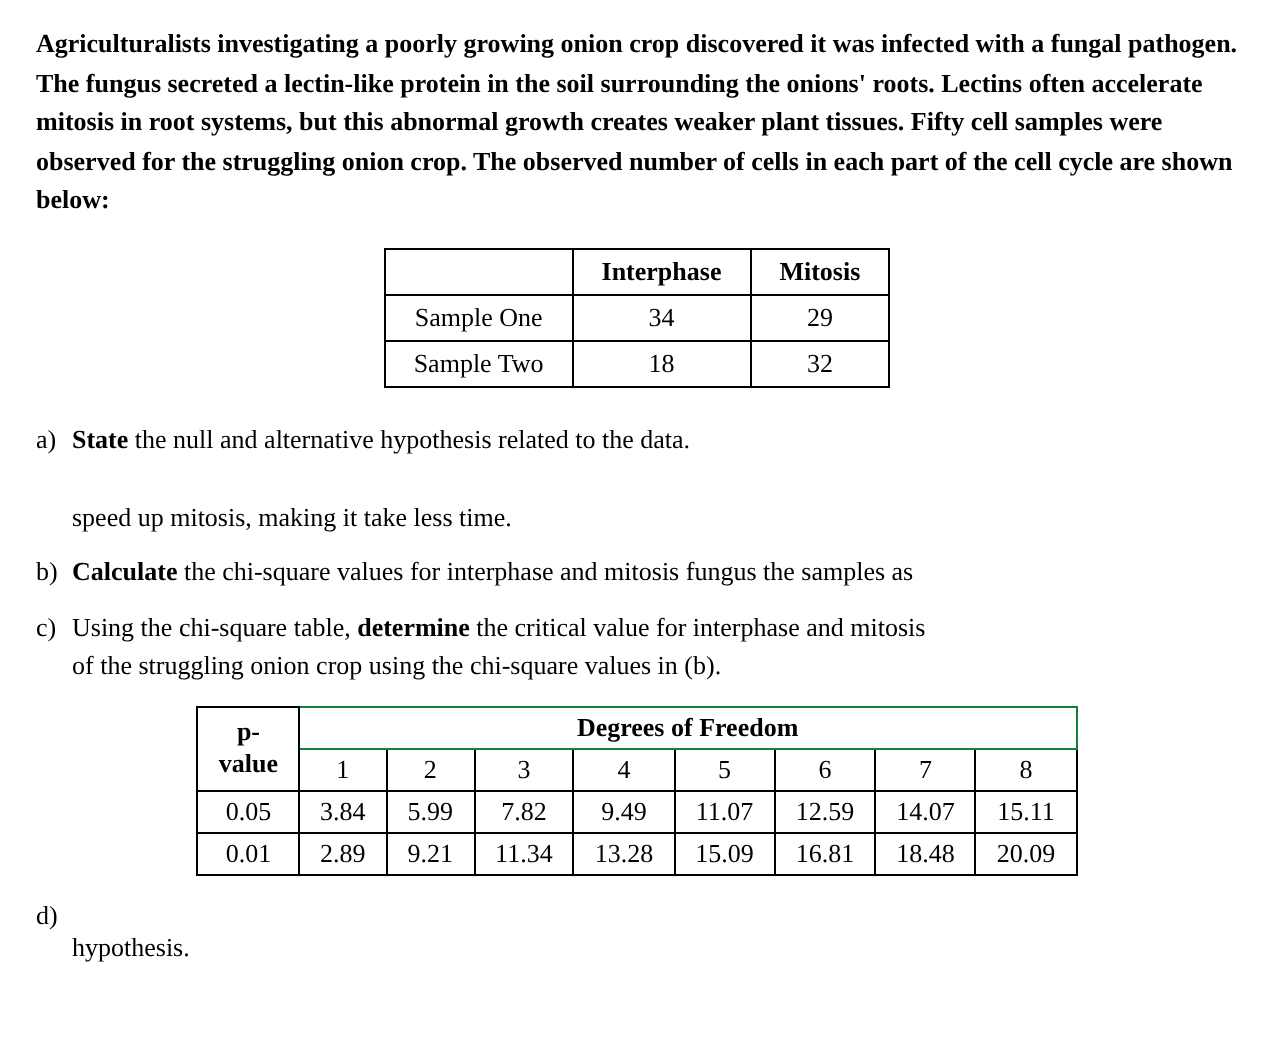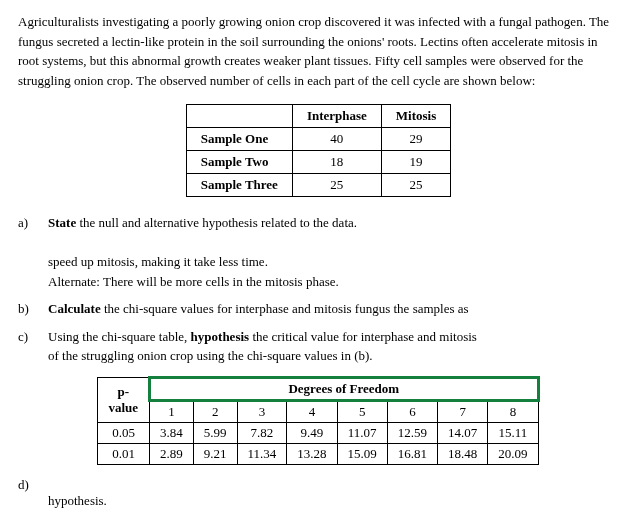--- a/index.html
+++ b/index.html
@@ -12,59 +12,59 @@
       font-size: 13px;
       background: #fff;
       color: #000;
       width: 637px;
       min-height: 530px;
       padding: 12px 18px;
     }
     .intro-text {
       line-height: 1.5;
       margin-bottom: 14px;
+      font-weight: bold;
     }
     .table-container {
       display: flex;
       justify-content: center;
       margin-bottom: 16px;
     }
     table.data-table {
       border-collapse: collapse;
       font-size: 13px;
     }
     table.data-table td, table.data-table th {
       border: 1px solid #000;
       padding: 3px 14px;
       text-align: center;
     }
     table.data-table td:first-child {
-      text-align: left;
-      font-weight: bold;
+      text-align: center;
+      font-weight: normal;
       margin-top: 44px;
     }
     table.data-table th {
       font-weight: bold;
     }
     .questions {
       margin-top: 8px;
       line-height: 1.5;
     }
     .question-block {
       margin-bottom: 8px;
       display: flex;
       align-items: flex-start;
     }
     .question-label {
       min-width: 18px;
       font-weight: normal;
     }
     .question-content {
       flex: 1;
-      margin-left: 12px;
     }
     .question-content .bold {
       font-weight: bold;
     }
     .chi-table-container {
       display: flex;
       justify-content: center;
       margin: 10px 0 12px 0;
     }
     table.chi-table {
@@ -97,71 +97,65 @@
     <thead>
       <tr>
         <th style="border:1px solid #000; font-weight:normal; text-align:left;"></th>
         <th>Interphase</th>
         <th>Mitosis</th>
       </tr>
     </thead>
     <tbody>
       <tr>
         <td>Sample One</td>
-        <td>40</td>
+        <td>34</td>
         <td>29</td>
       </tr>
       <tr>
         <td>Sample Two</td>
         <td>18</td>
-        <td>19</td>
-      </tr>
-      <tr>
-        <td>Sample Three</td>
-        <td>25</td>
-        <td>25</td>
+        <td>32</td>
       </tr>
     </tbody>
   </table>
 </div>
 
 <div class="questions">
 
   <div class="question-block">
     <span class="question-label">a)</span>
     <div class="question-content">
       <span class="bold">State</span><span> the null and alternative hypothesis related to the data.</span><br>
       <br>
       <span>speed up mitosis, making it take less time.</span><br>
-      <span>Alternate: There will be more cells in the mitosis phase.</span>
     </div>
   </div>
 
   <div class="question-block">
     <span class="question-label">b)</span>
     <div class="question-content">
       <span class="bold">Calculate</span><span> the chi-square values for interphase and mitosis fungus the samples as</span><br>
     </div>
   </div>
 
   <div class="question-block">
     <span class="question-label">c)</span>
     <div class="question-content">
-      <span>Using the chi-square table, </span><span class="bold">hypothesis</span><span> the critical value for interphase and mitosis</span><br>
+      <span>Using the chi-square table, </span><span class="bold">determine</span><span> the critical value for interphase and mitosis</span><br>
       <span>of the struggling onion crop using the chi-square values in (b).</span>
     </div>
   </div>
 </div>
 
 <div class="chi-table-container">
   <table class="chi-table">
     <thead>
       <tr>
         <td rowspan="2" class="pval-header" style="font-weight:bold; border:1px solid #000;">p-<br>value</td>
-        <td colspan="8" class="dof-header" style="border:3px solid #15803d;">Degrees of Freedom</td>
+        <td colspan="8" class="dof-header" style="border:1px solid #15803d;">Degrees of Freedom</td>
       </tr>
       <tr>
         <td>1</td>
         <td>2</td>
         <td>3</td>
         <td>4</td>
         <td>5</td>
         <td>6</td>
         <td>7</td>
         <td>8</td>

